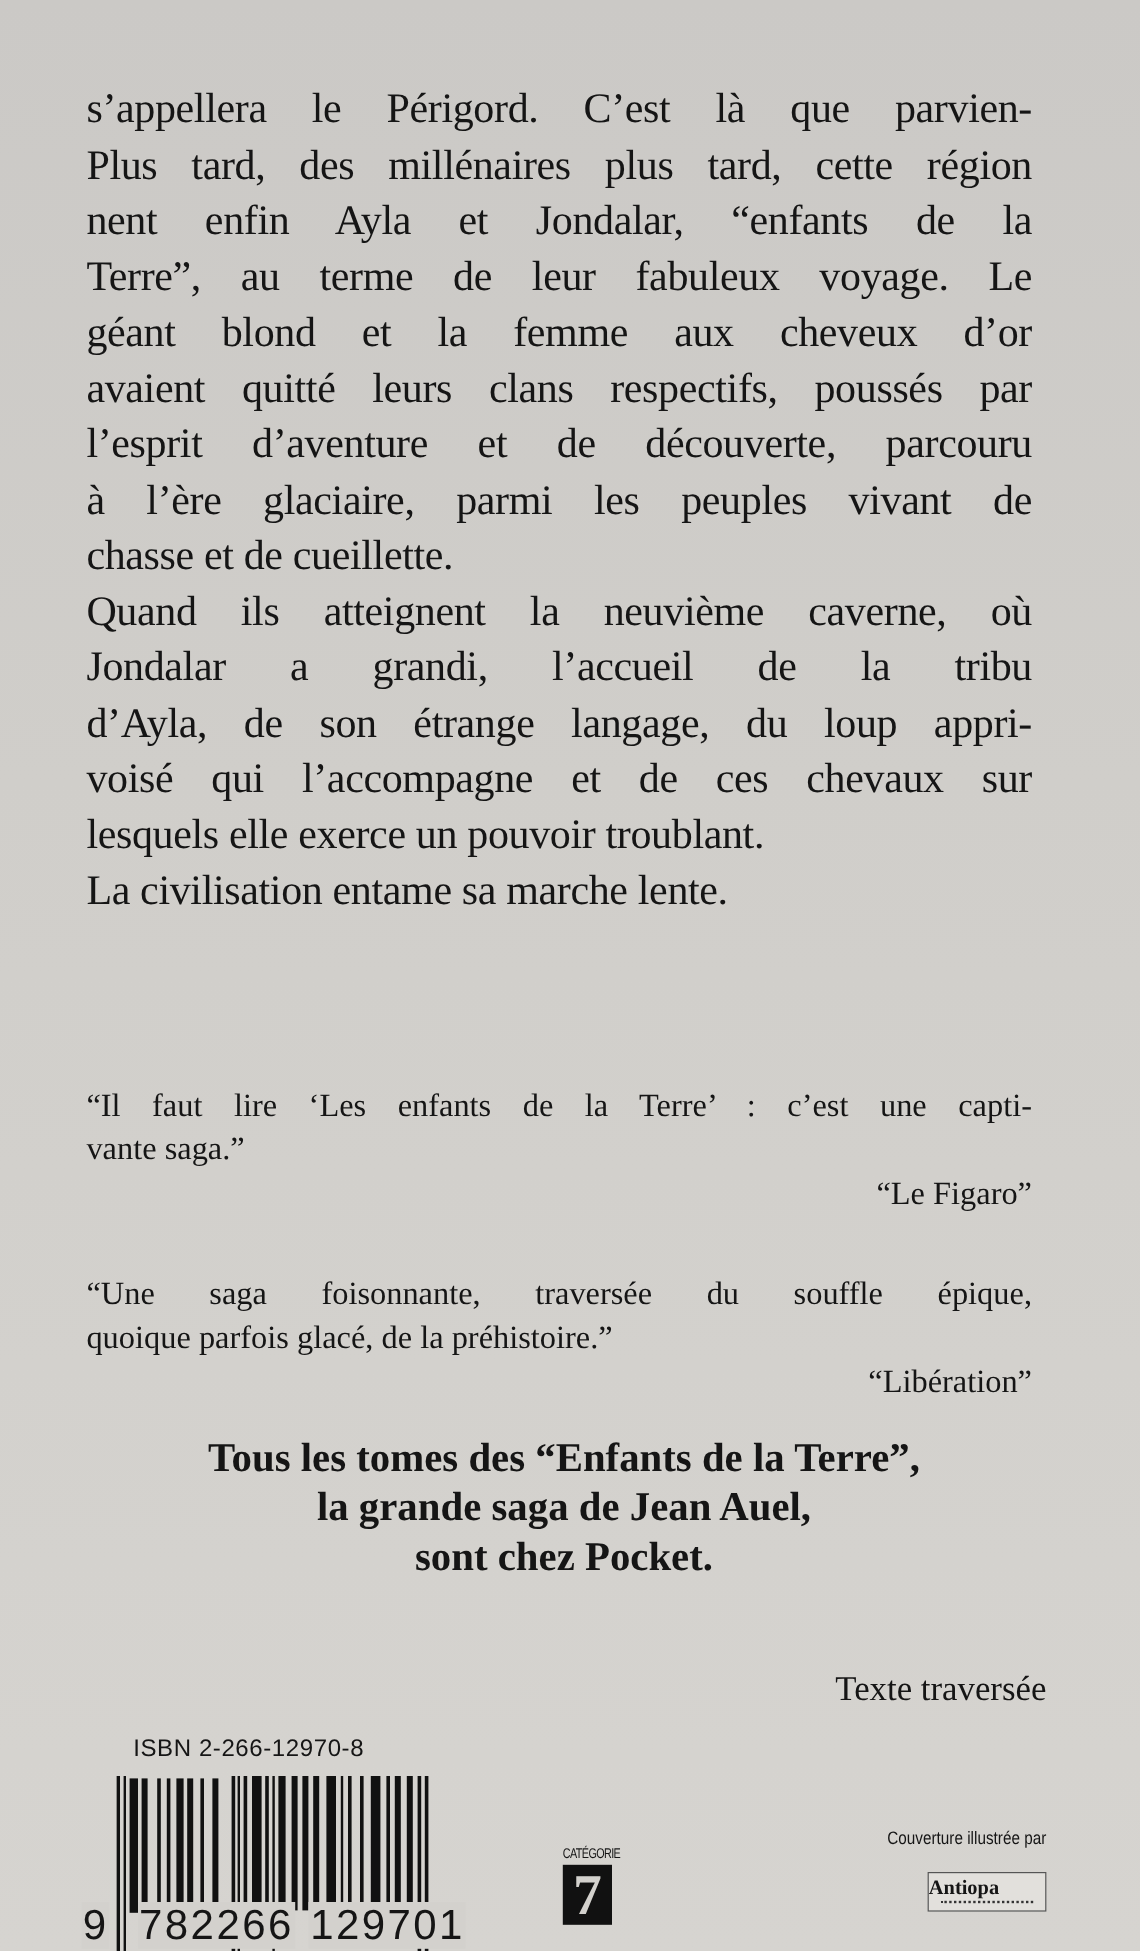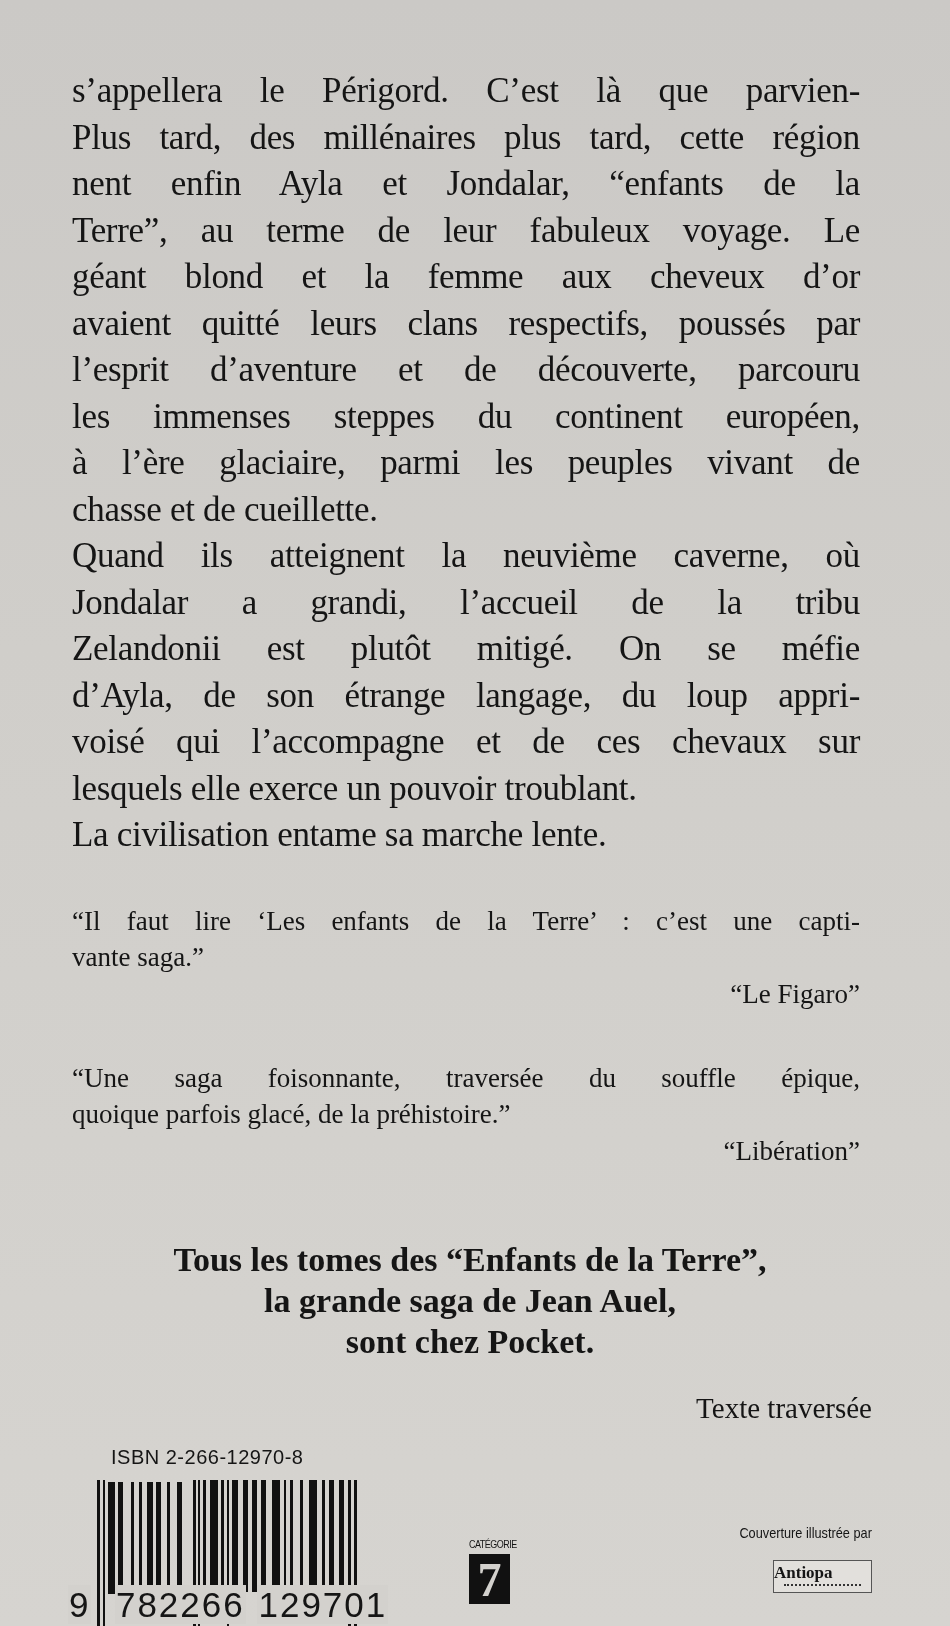--- a/index.html
+++ b/index.html
@@ -25,21 +25,21 @@
     position:absolute; left:72px; width:788px;
     font-size:27px; line-height:36px;
   }
   .quote .line { display:block; white-space:nowrap; text-align:justify; text-align-last:justify; }
   .quote .line.last { text-align-last:left; }
   .quote .source { display:block; text-align:right; font-size:27px; line-height:38px;font-family:Liberation Serif, serif; }
   .q1 { top:903px; }
   .q2 { top:1060px; }
   .promo {
     position:absolute; left:60px; top:1195px; width:820px; text-align:center;
-    font-size:34px; line-height:41px; font-weight:bold;margin-top:44px;
+    font-size:34px; line-height:41px; font-weight:bold;
   }
   .promo .line { display:block; }
   .integral {
     position:absolute; right:78px; top:1392px;
     font-size:29px;
   }
   .isbn {
     position:absolute; left:111px; top:1446px;
     font-family:"Liberation Sans", "DejaVu Sans", sans-serif;
     font-size:20px; letter-spacing:0.5px;
@@ -82,26 +82,24 @@
 <div class="page">
 
   <div class="summary">
     <span class="line">s’appellera le Périgord. C’est là que parvien-</span>
     <span class="line">Plus tard, des millénaires plus tard, cette région</span>
     <span class="line">nent enfin Ayla et Jondalar, “enfants de la</span>
     <span class="line">Terre”, au terme de leur fabuleux voyage. Le</span>
     <span class="line">géant blond et la femme aux cheveux d’or</span>
     <span class="line">avaient quitté leurs clans respectifs, poussés par</span>
     <span class="line">l’esprit d’aventure et de découverte, parcouru</span>
-    <span class="line">les immenses steppes du continent européen,</span>
     <span class="line">à l’ère glaciaire, parmi les peuples vivant de</span>
     <span class="line last">chasse et de cueillette.</span>
     <span class="line">Quand ils atteignent la neuvième caverne, où</span>
     <span class="line">Jondalar a grandi, l’accueil de la tribu</span>
-    <span class="line">Zelandonii est plutôt mitigé. On se méfie</span>
     <span class="line">d’Ayla, de son étrange langage, du loup appri-</span>
     <span class="line">voisé qui l’accompagne et de ces chevaux sur</span>
     <span class="line last">lesquels elle exerce un pouvoir troublant.</span>
     <span class="line last">La civilisation entame sa marche lente.</span>
   </div>
 
   <div class="quote q1">
     <span class="line">“Il faut lire ‘Les enfants de la Terre’ : c’est une capti-</span>
     <span class="line last">vante saga.”</span>
     <span class="source">“Le Figaro”</span>

